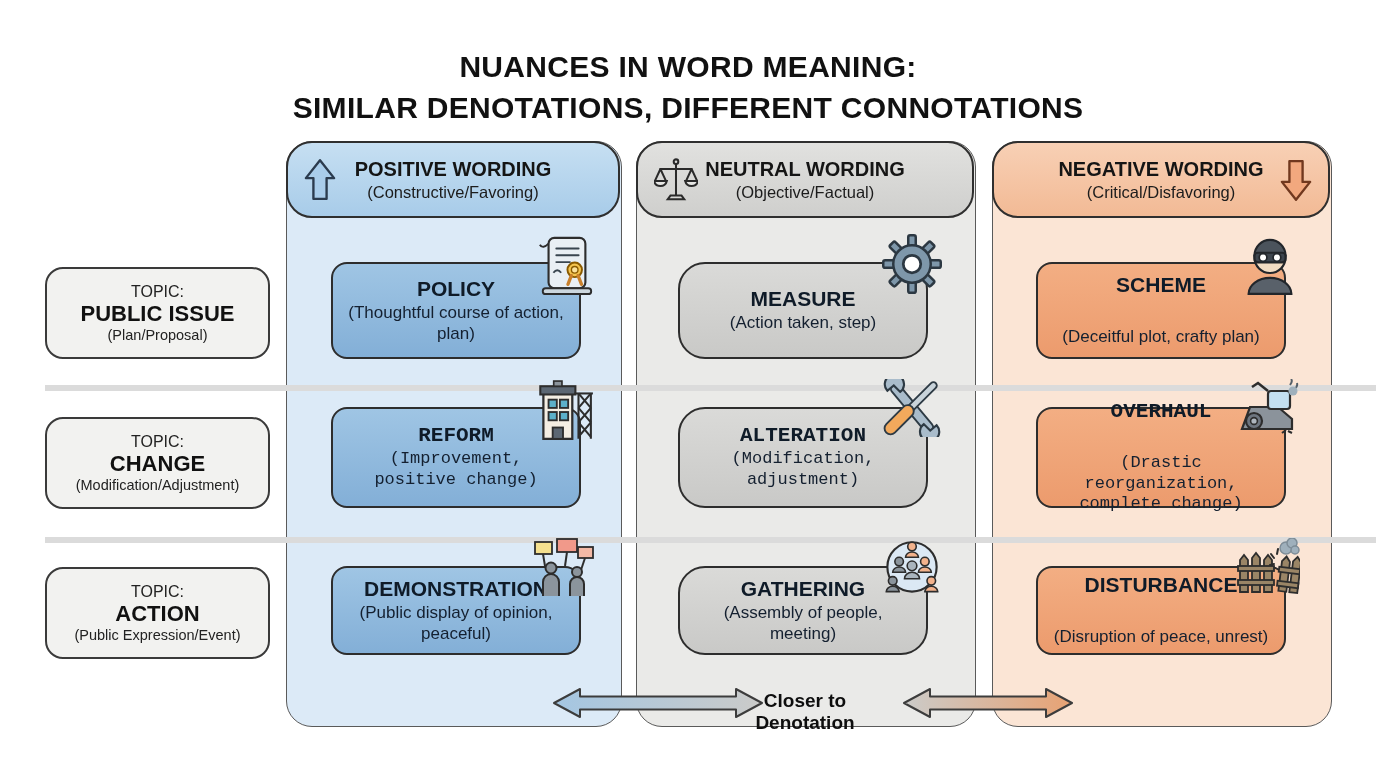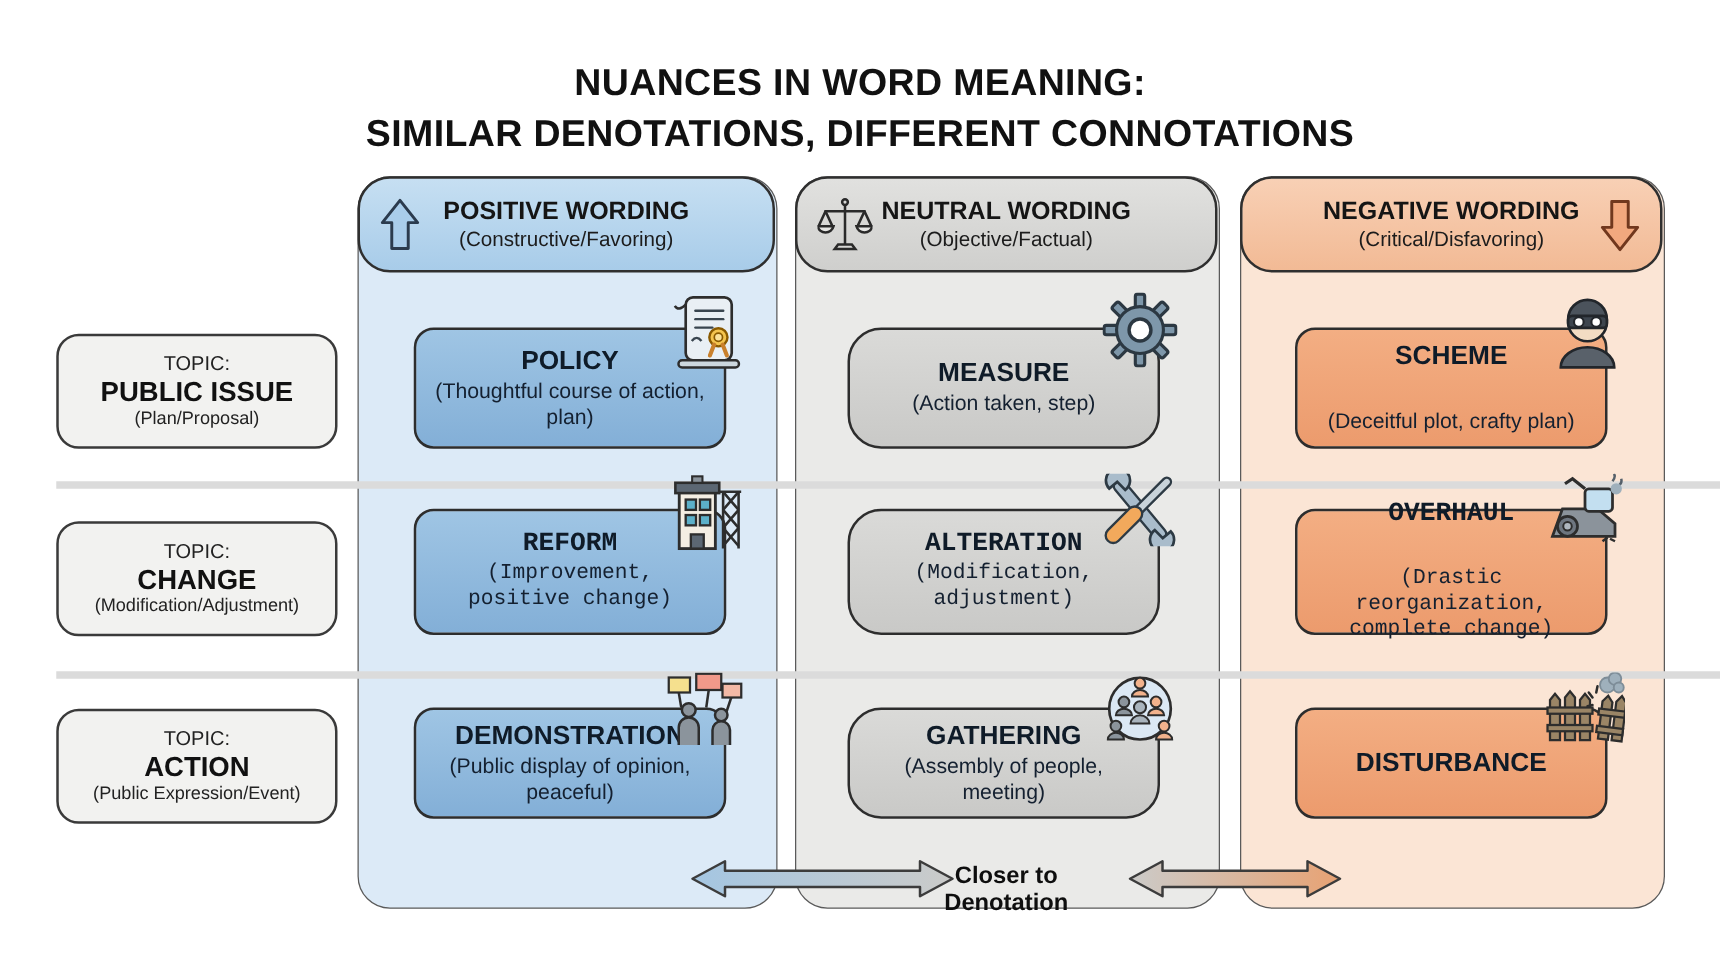--- a/index.html
+++ b/index.html
@@ -326,20 +326,21 @@
       </g>
       <path d="M40 20 l-3 -4 M40 26 l-4 1 M43 16 l1 -5" stroke="#2d2d2d" stroke-width="2" stroke-linecap="round"></path>
       <g fill="#9fb0bc" stroke="#7e8d98" stroke-width="1.5">
         <circle cx="52" cy="10" r="6"></circle>
           <circle cx="58" cy="5" r="5"></circle>
           <circle cx="61" cy="12" r="4"></circle>
       </g>
     </svg>
   </span>
   <div class="word">DISTURBANCE</div>
+  <div class="meaning">(Disruption of peace, unrest)</div>
 </div>
 
 <span class="footer-arrow left">
   <svg width="212" height="34" viewBox="0 0 212 34">
     <defs>
       <linearGradient id="gradL" x1="0" y1="0" x2="1" y2="0">
         <stop offset="0" stop-color="#a4c6e2"></stop>
           <stop offset="1" stop-color="#cbcbc9"></stop>
       </linearGradient>
     </defs>

